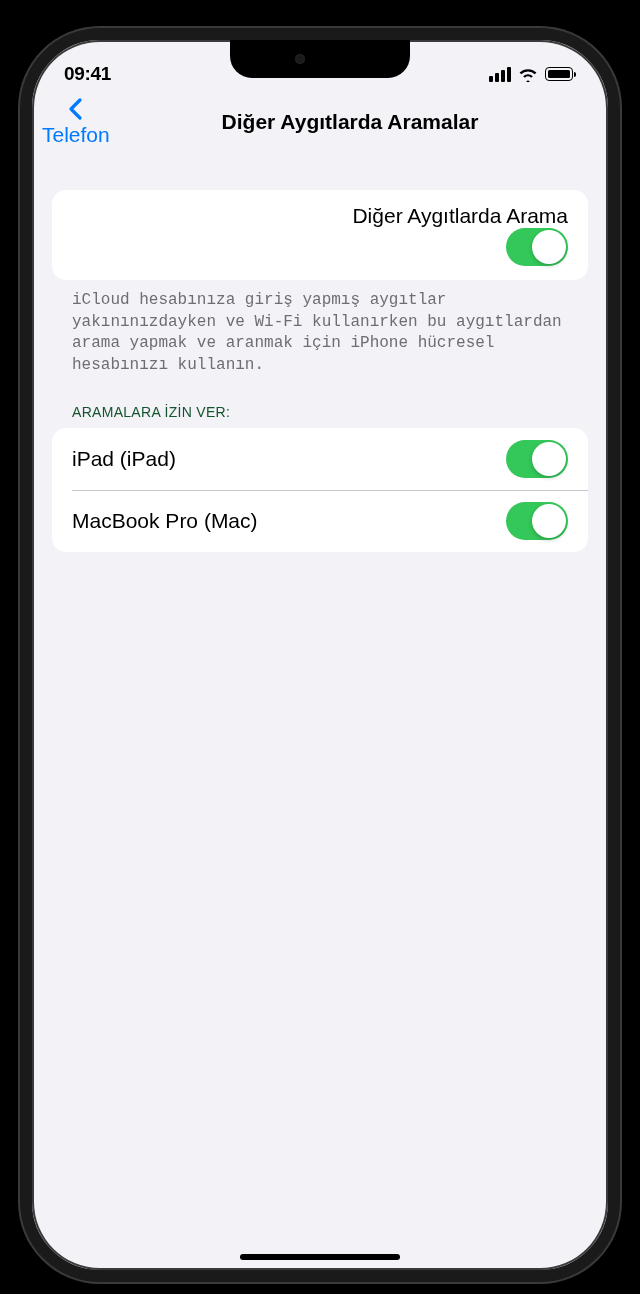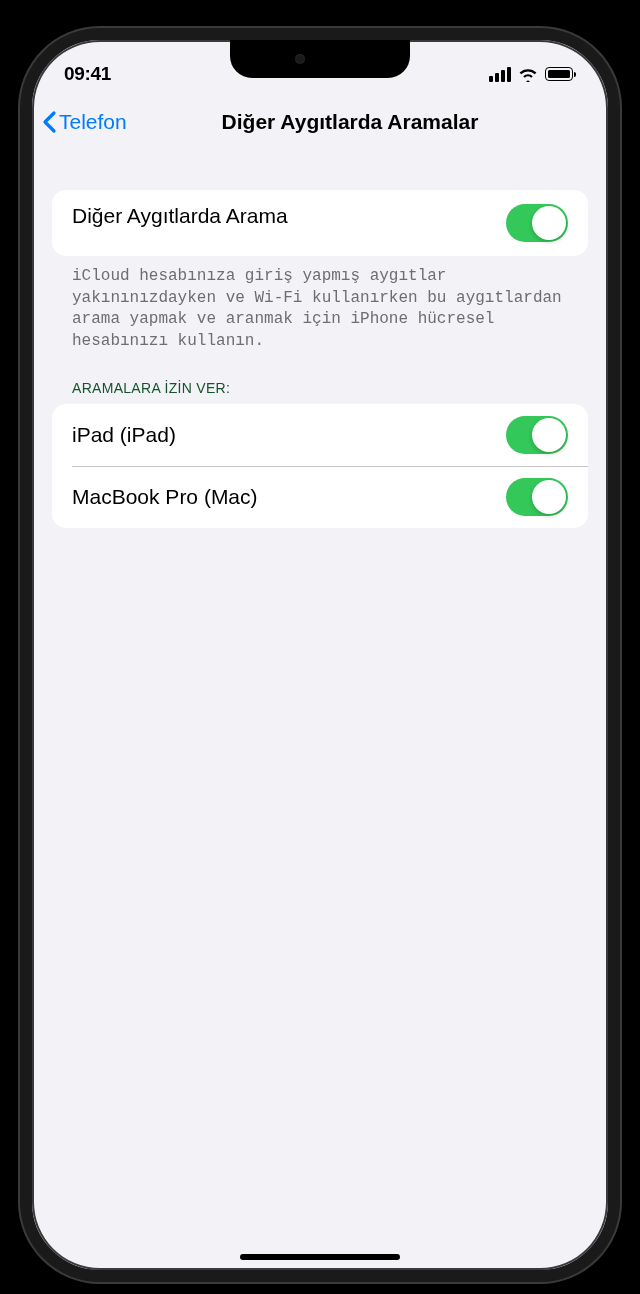--- a/index.html
+++ b/index.html
@@ -125,20 +125,21 @@
       align-items: center;
       padding: 0 10px;
     }
     .back-button {
       display: flex;
       align-items: center;
       color: #007aff;
       font-size: 21px;
       font-weight: 400;
       gap: 2px;
+      flex-direction: column;
     }
     .back-chevron svg { display: block; }
     .nav-title {
       position: absolute;
       left: 0;
       right: 0;
       text-align: center;
       font-size: 21px;
       font-weight: 600;
       color: #000;
@@ -155,24 +156,25 @@
       padding: 40px 20px 0;
     }
 
     .list-group {
       background: #fff;
       border-radius: 14px;
       overflow: hidden;
     }
     .list-row {
       display: flex;
-      align-items: flex-start;
+      align-items: flex-end;
       justify-content: space-between;
       padding: 14px 20px;
       min-height: 54px;
+      flex-direction: column;
     }
     .list-label {
       font-size: 21px;
       color: #000;
       font-weight: 400;
     }
 
     .footer-text {
       padding: 10px 20px 0;
       font-size: 16px;

